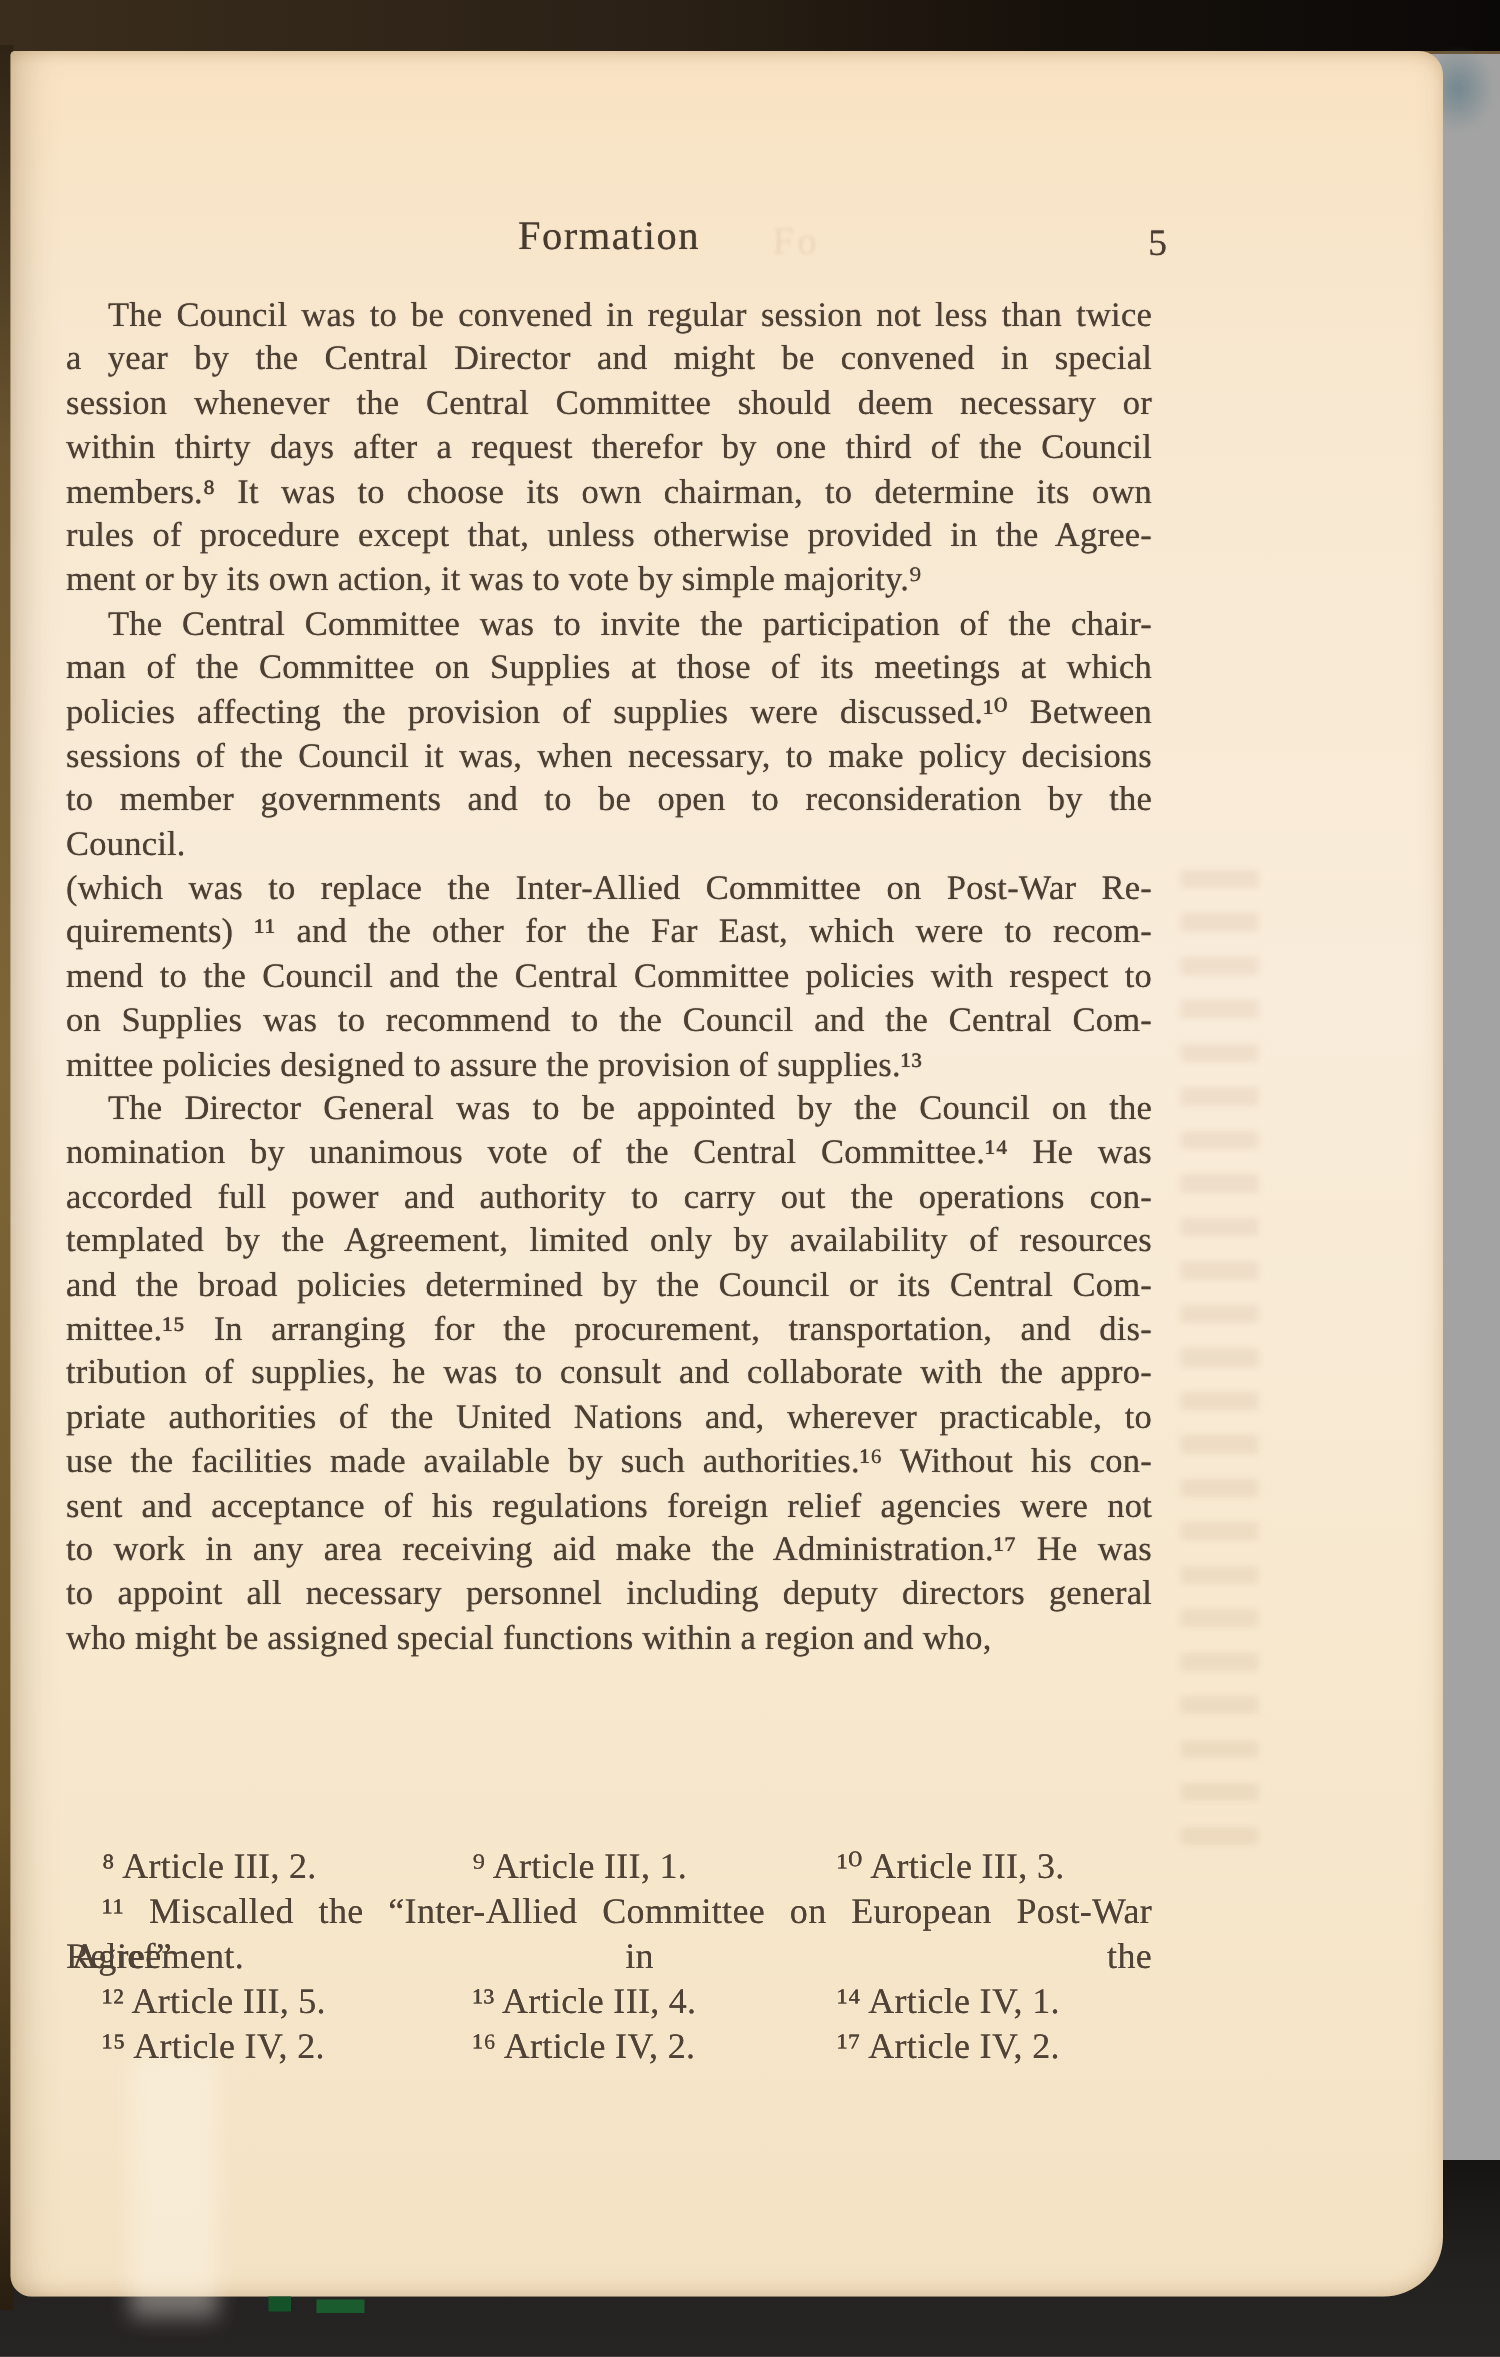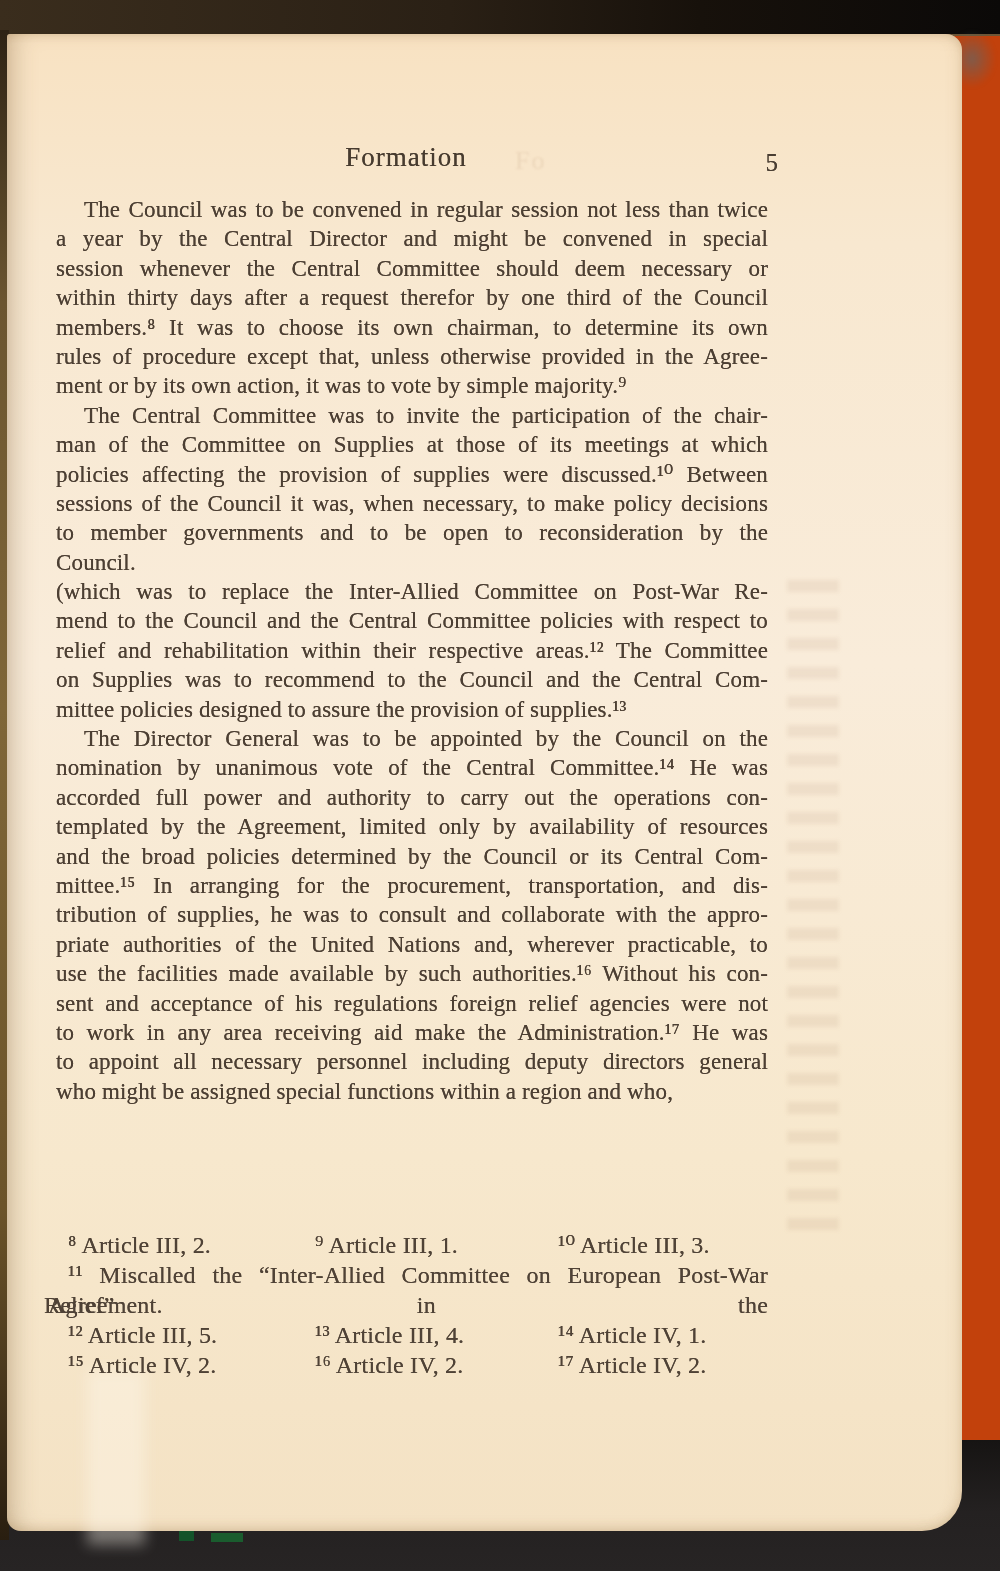--- a/index.html
+++ b/index.html
@@ -1,18 +1,18 @@
 <!DOCTYPE html>
 <html><head>
 <meta charset="utf-8">
 <style>
   html,body{margin:0;padding:0;background:#000;}
   #scene{
     position:relative;width:1000px;height:1571px;overflow:hidden;
-    background:#c2410c;
+    background:#a3a3a3;
     font-family:"Liberation Serif","DejaVu Serif",serif;
   }
   
   .bg-top{position:absolute;left:0;top:0;width:1000px;height:34px;
     background:linear-gradient(90deg,#3a2d1d 0%,#2a2015 45%,#17110b 70%,#0b0908 100%);
     border-bottom:2px solid #6d5637;}
   .bg-bottom{position:absolute;left:0;top:1440px;width:1000px;height:131px;
     background:linear-gradient(180deg,#161413 0%,#242121 55%,#272424 100%);}
   .spine-strip{position:absolute;left:0;top:30px;width:9px;height:1510px;
     background:linear-gradient(180deg,#2e2315 0%,#6b5530 18%,#7f6638 45%,#6b5329 78%,#291e10 100%);}
@@ -47,21 +47,21 @@
   .header .title{display:block;text-align:center;font-size:27px;letter-spacing:1px;color:#473b2f;
     text-shadow:0 0 .5px rgba(71,59,47,.85);}
   .header .folio{position:absolute;right:-10px;top:7px;font-size:25px;color:#4a3e33;
     text-shadow:0 0 .5px rgba(74,62,51,.85);}
   
   .text-block{position:absolute;left:37px;top:161px;width:724px;
     font-size:23px;letter-spacing:.15px;
     text-shadow:0 0 .5px rgba(76,63,51,.9);}
   .tline{height:29.4px;line-height:29.4px;text-align:justify;text-align-last:justify;
     white-space:nowrap;overflow:visible;}
-  .tline{white-space:normal;margin-left:12px;}
+  .tline{white-space:normal;}
   .tline.para-start{text-indent:28px;}
   .tline.para-end{text-align-last:left;}
   
   .footnotes{position:absolute;left:37px;top:1196px;width:724px;
     font-size:24px;letter-spacing:.2px;color:#4f4236;
     text-shadow:0 0 .4px rgba(79,66,54,.85);}
   .fn-row{position:relative;height:30px;line-height:30px;}
   .fn-col{position:absolute;top:0;white-space:nowrap;}
   .fn-col.c1{left:24px;} .fn-col.c2{left:271px;} .fn-col.c3{left:514px;}
   .fn-just{height:30px;line-height:30px;text-align:justify;text-align-last:justify;text-indent:24px;}
@@ -99,22 +99,22 @@
         <div>
           <div class="tline para-start">The Central Committee was to invite the participation of the chair-</div>
           <div class="tline">man of the Committee on Supplies at those of its meetings at which</div>
           <div class="tline">policies affecting the provision of supplies were discussed.¹⁰ Between</div>
           <div class="tline">sessions of the Council it was, when necessary, to make policy decisions</div>
           <div class="tline">to member governments and to be open to reconsideration by the</div>
           <div class="tline para-end">Council.</div>
         </div>
         <div>
           <div class="tline">(which was to replace the Inter-Allied Committee on Post-War Re-</div>
+          <div class="tline">quirements) ¹¹ and the other for the Far East, which were to recom-</div>
           <div class="tline">mend to the Council and the Central Committee policies with respect to</div>
-          <div class="tline">relief and rehabilitation within their respective areas.¹² The Committee</div>
           <div class="tline">on Supplies was to recommend to the Council and the Central Com-</div>
           <div class="tline para-end">mittee policies designed to assure the provision of supplies.¹³</div>
         </div>
         <div>
           <div class="tline para-start">The Director General was to be appointed by the Council on the</div>
           <div class="tline">nomination by unanimous vote of the Central Committee.¹⁴ He was</div>
           <div class="tline">accorded full power and authority to carry out the operations con-</div>
           <div class="tline">templated by the Agreement, limited only by availability of resources</div>
           <div class="tline">and the broad policies determined by the Council or its Central Com-</div>
           <div class="tline">mittee.¹⁵ In arranging for the procurement, transportation, and dis-</div>

